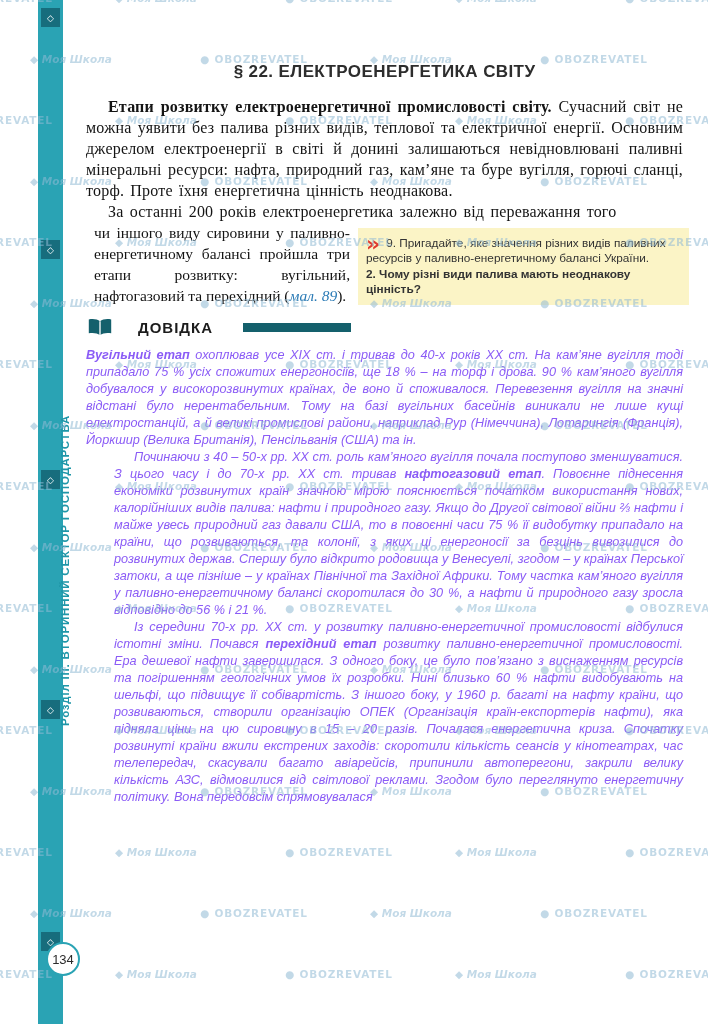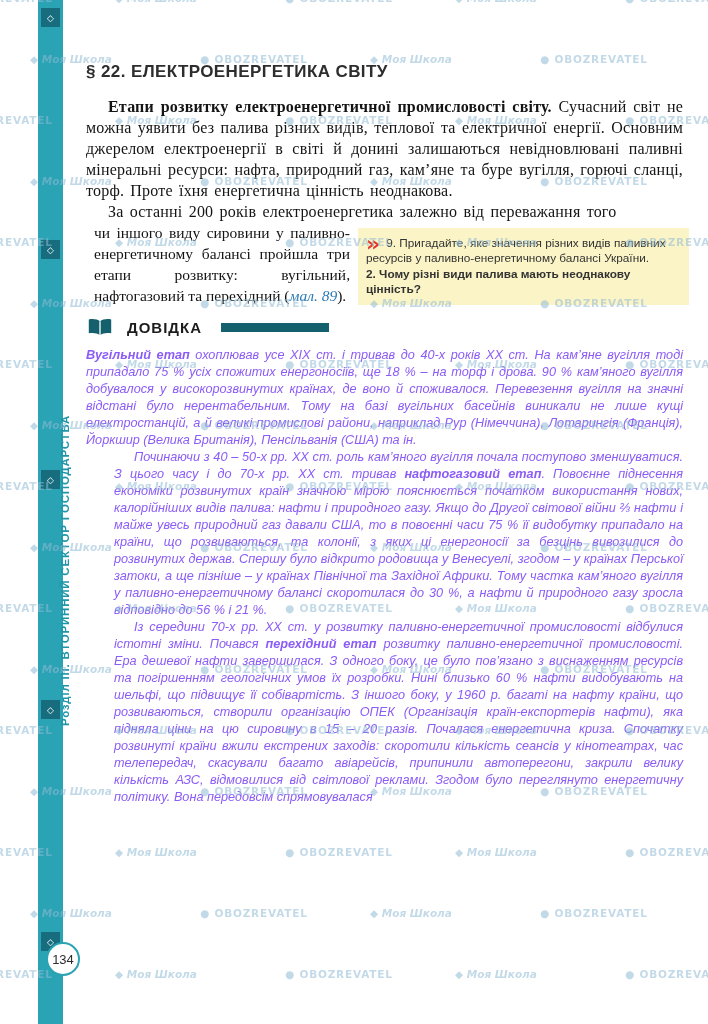--- a/index.html
+++ b/index.html
@@ -22,40 +22,40 @@
                     writing-mode:vertical-rl;transform:rotate(180deg);
                     font-family:"Liberation Sans",sans-serif;font-weight:bold;font-size:11.5px;
                     letter-spacing:.8px;color:#1f96a8;white-space:nowrap;}
   .page-number{position:absolute;left:46px;top:942px;width:30px;height:30px;border-radius:50%;
                border:2px solid #2aa3b4;background:#ffffff;z-index:3;
                display:flex;align-items:center;justify-content:center;
                font-family:"Liberation Sans",sans-serif;font-size:13px;color:#2c2c2c;}
 
   
   .content{position:absolute;left:86px;top:62px;width:597px;z-index:2;}
-  .title{margin:0 0 14px 0;font-family:"Liberation Sans",sans-serif;
+  .title{margin:0 0 14px 0;text-align:center;font-family:"Liberation Sans",sans-serif;
          font-size:17px;font-weight:bold;letter-spacing:.4px;color:#2d2d2d;}
   .recall{margin:0 0 10px 0;font-family:"Liberation Sans",sans-serif;font-style:italic;
           font-size:13.5px;line-height:17px;color:#1976c0;text-align:justify;}
   .recall-label{font-weight:bold;}
   .body-p{margin:0;font-size:16px;line-height:21px;text-align:justify;
           letter-spacing:.2px;word-spacing:2px;color:#141414;}
   .body-p.indent{text-indent:22px;}
   .figref{color:#2a7ab5;font-style:italic;}
 
   .wrap-row{display:flex;align-items:flex-start;margin:0 0 10px 0;}
   .left-col{width:256px;flex:none;letter-spacing:0;word-spacing:0;font-size:15.5px;margin-left:8px;}
   .qbox{flex:none;width:313px;margin-left:8px;margin-top:6px;background:#fbf4c6;
         padding:8px 10px 8px 8px;font-family:"Liberation Sans",sans-serif;
         font-size:11.8px;line-height:15px;color:#333333;}
   .qbox-chevron{float:left;color:#e0392d;font-weight:bold;font-size:22px;line-height:15px;
                 margin:0 6px 0 0;font-family:"DejaVu Sans",sans-serif;}
   .qbox-t2{display:block;font-weight:bold;margin-top:1px;}
 
-  .ref-header{display:flex;align-items:center;gap:13px;margin:12px 0 10px 0;}
+  .ref-header{display:flex;align-items:center;gap:24px;margin:12px 0 10px 0;}
   .ref-title{font-family:"Liberation Sans",sans-serif;font-weight:bold;font-size:15px;
              letter-spacing:1px;color:#1c1c1c;}
   .ref-bar{display:inline-block;width:108px;height:9px;background:#14606c;margin-left:6px;}
 
   .ref-text{font-family:"Liberation Sans",sans-serif;font-style:italic;font-size:12.7px;
             line-height:17px;text-align:justify;color:#8b5cf6;}
   .ref-p{margin:0;}
   .ref-p.indent{text-indent:20px;margin-left:28px;}
   .ref-text b{font-weight:bold;}
 </style>

